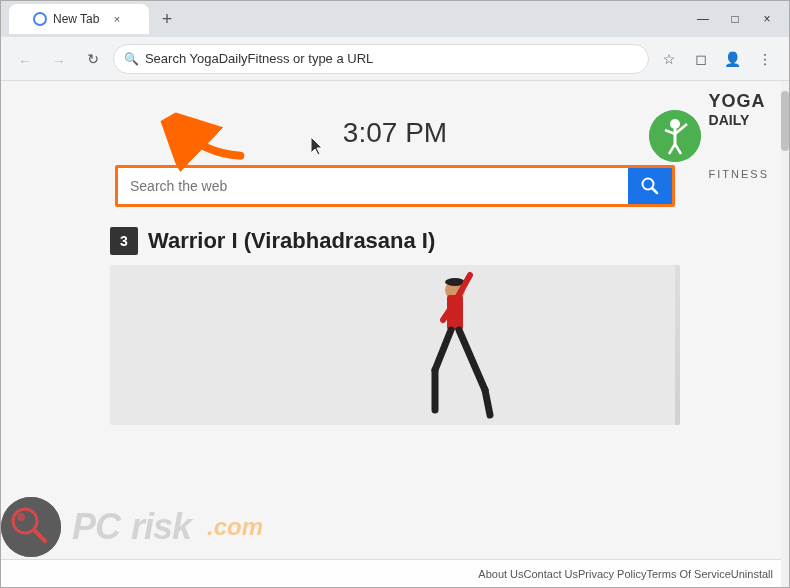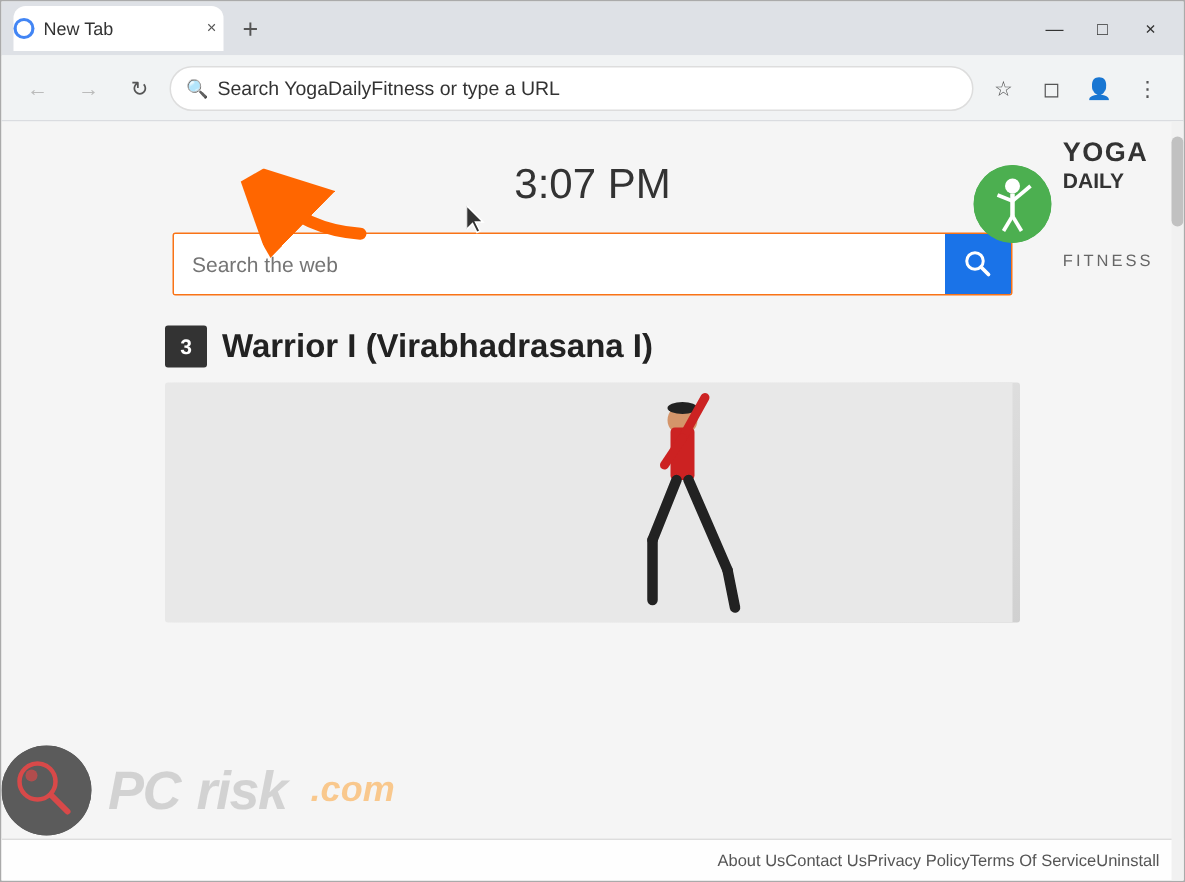--- a/index.html
+++ b/index.html
@@ -15,21 +15,21 @@
       display: flex;
       align-items: center;
       padding: 0 8px;
       gap: 4px;
     }
     .tab {
       display: flex;
       align-items: center;
       background: #fff;
       border-radius: 8px 8px 0 0;
-      padding: 6px 0;
+      padding: 6px 24px;
       height: 30px;
       font-size: 12px;
       color: #333;
       gap: 6px;
       min-width: 140px;
     }
     .tab-favicon {
       width: 14px; height: 14px;
       background: #4285f4;
       border-radius: 50%;
@@ -143,35 +143,35 @@
     }
     .logo-yoga { font-size: 18px; font-weight: bold; color: #333; letter-spacing: 1px; }
     .logo-daily { font-size: 14px; font-weight: bold; color: #333; }
     .logo-fitness { font-size: 11px; color: #666; letter-spacing: 2px; margin-top: 40px; }
 
     
     .time-display {
       text-align: center;
       font-size: 28px;
       color: #333;
-      margin-top: 26px;
+      margin-top: 36px;
       font-weight: 400;
     }
 
     
     .search-container {
       display: flex;
       justify-content: center;
       margin-top: 16px;
     }
     .search-box {
       display: flex;
       width: 560px;
       height: 42px;
-      border: 1px solid #f97316;
+      border: 3px solid #f97316;
       background: #fff;
       border-radius: 2px;
       overflow: hidden;
     }
     .search-input {
       flex: 1;
       border: none;
       outline: none;
       padding: 0 12px;
       font-size: 14px;

